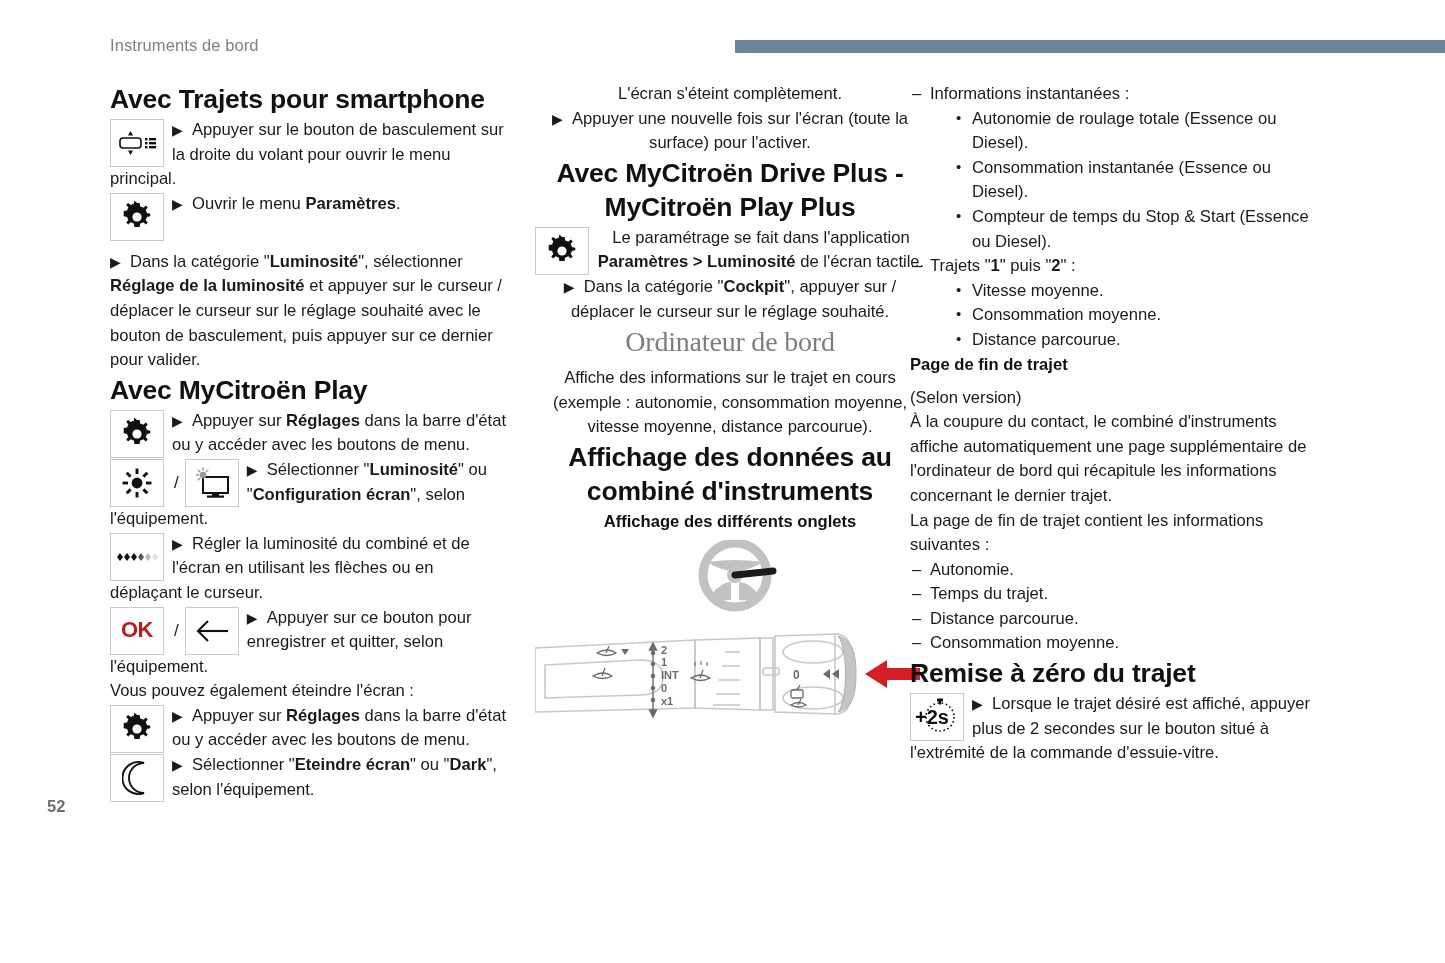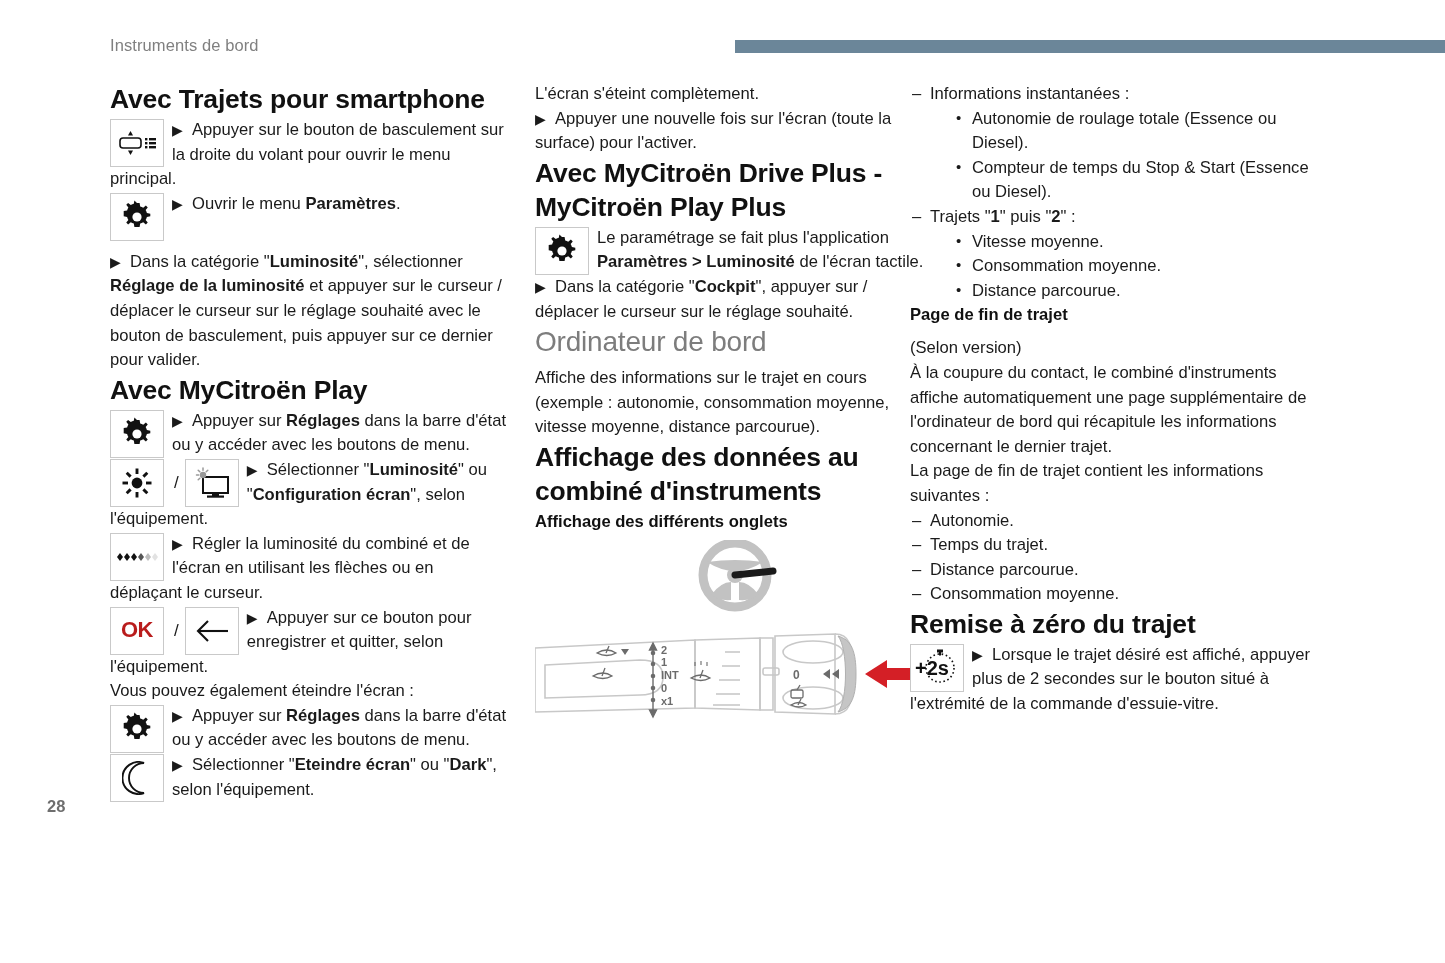--- a/index.html
+++ b/index.html
@@ -33,41 +33,42 @@
 
   
   .col {
     position: absolute;
     top: 82px;
     font-size: 16.6px;
     line-height: 24.6px;
     color: #1a1a1a;
   }
   .col1 { left: 110px; width: 400px; }
-  .col2 { left: 535px; width: 390px; }
+  .col2 { left: 535px; width: 390px; text-align: center; }
   .col3 { left: 910px; width: 400px; }
 
   p { margin: 0; }
 
   
   h1.h-black {
     font-size: 26.5px;
     line-height: 34px;
     font-weight: bold;
     margin: 0 0 2px 0;
     color: #111111;
     letter-spacing: -0.2px;
   }
   h1.h-gray {
     font-size: 28px;
     line-height: 36px;
     font-weight: normal;
     margin: 0 0 6px 0;
     color: #7d7d7d;
     letter-spacing: -0.2px;
+    font-family: Liberation Serif, serif;
   }
   h2.h-sub {
     font-size: 16.6px;
     line-height: 24px;
     font-weight: bold;
     margin: 0;
     color: #111111;
   }
   .sp-top-lg { margin-top: 22px; }
   .sp-top-md { margin-top: 16px; }
@@ -290,21 +291,21 @@
 
     <h1 class="h-black sp-top-lg">Avec MyCitroën Drive Plus - MyCitroën Play Plus</h1>
 
     <div class="icon-para">
       <span class="icon-box">
         <svg width="34" height="34" viewBox="0 0 34 34">
           <path d="M17 3 l2.6 0 0.6 3.4 a11 11 0 0 1 3 1.25 l2.7-2.1 1.85 1.85 -2.1 2.7 a11 11 0 0 1 1.25 3 l3.4 0.6 0 2.6 -3.4 0.6 a11 11 0 0 1 -1.25 3 l2.1 2.7 -1.85 1.85 -2.7-2.1 a11 11 0 0 1 -3 1.25 l-0.6 3.4 -2.6 0 -2.6 0 -0.6-3.4 a11 11 0 0 1 -3-1.25 l-2.7 2.1 -1.85-1.85 2.1-2.7 a11 11 0 0 1 -1.25-3 l-3.4-0.6 0-2.6 0-2.6 3.4-0.6 a11 11 0 0 1 1.25-3 l-2.1-2.7 1.85-1.85 2.7 2.1 a11 11 0 0 1 3-1.25 l0.6-3.4z" fill="#111"></path>
           <circle cx="17" cy="17" r="4.6" fill="#fff"></circle>
         </svg>
       </span>
-      <p><span>Le paramétrage se fait plus l'application </span><b>Paramètres &gt; Luminosité</b><span> de l'écran tactile.</span></p>
+      <p><span>Le paramétrage se fait dans l'application </span><b>Paramètres &gt; Luminosité</b><span> de l'écran tactile.</span></p>
     </div>
     <div class="clear"></div>
 
     <p><span class="arrow-tri">▶</span>&nbsp;&nbsp;<span>Dans la catégorie "</span><b>Cockpit</b><span>", appuyer sur / déplacer le curseur sur le réglage souhaité.</span></p>
 
     <h1 class="h-gray sp-top-lg">Ordinateur de bord</h1>
 
     <p>Affiche des informations sur le trajet en cours (exemple : autonomie, consommation moyenne, vitesse moyenne, distance parcourue).</p>
 
     <h1 class="h-black sp-top-lg">Affichage des données au combiné d'instruments</h1>
@@ -399,20 +400,21 @@
 
   </div>
 
   <div class="col col3">
 
     <ul class="dash">
       <li>
         <span>Informations instantanées :</span>
         <ul class="dot indent">
           <li>Autonomie de roulage totale (Essence ou Diesel).</li>
+          <li>Consommation instantanée (Essence ou Diesel).</li>
           <li>Compteur de temps du Stop &amp; Start (Essence ou Diesel).</li>
         </ul>
       </li>
       <li>
         <span>Trajets "</span><b>1</b><span>" puis "</span><b>2</b><span>" :</span>
         <ul class="dot indent">
           <li>Vitesse moyenne.</li>
           <li>Consommation moyenne.</li>
           <li>Distance parcourue.</li>
         </ul>
@@ -442,15 +444,15 @@
           <rect x="24" y="1.5" width="6" height="3" fill="#111"></rect>
           <text x="2" y="27" font-family="Liberation Sans, sans-serif" font-size="20" font-weight="bold" fill="#111">+2s</text>
         </svg>
       </span>
       <p><span class="arrow-tri">▶</span>&nbsp;&nbsp;<span>Lorsque le trajet désiré est affiché, appuyer plus de 2 secondes sur le bouton situé à l'extrémité de la commande d'essuie-vitre.</span></p>
     </div>
     <div class="clear"></div>
 
   </div>
 
-  <div class="page-num">28</div>
+  <div class="page-num">52</div>
 
 </div>
 
 </body></html>

